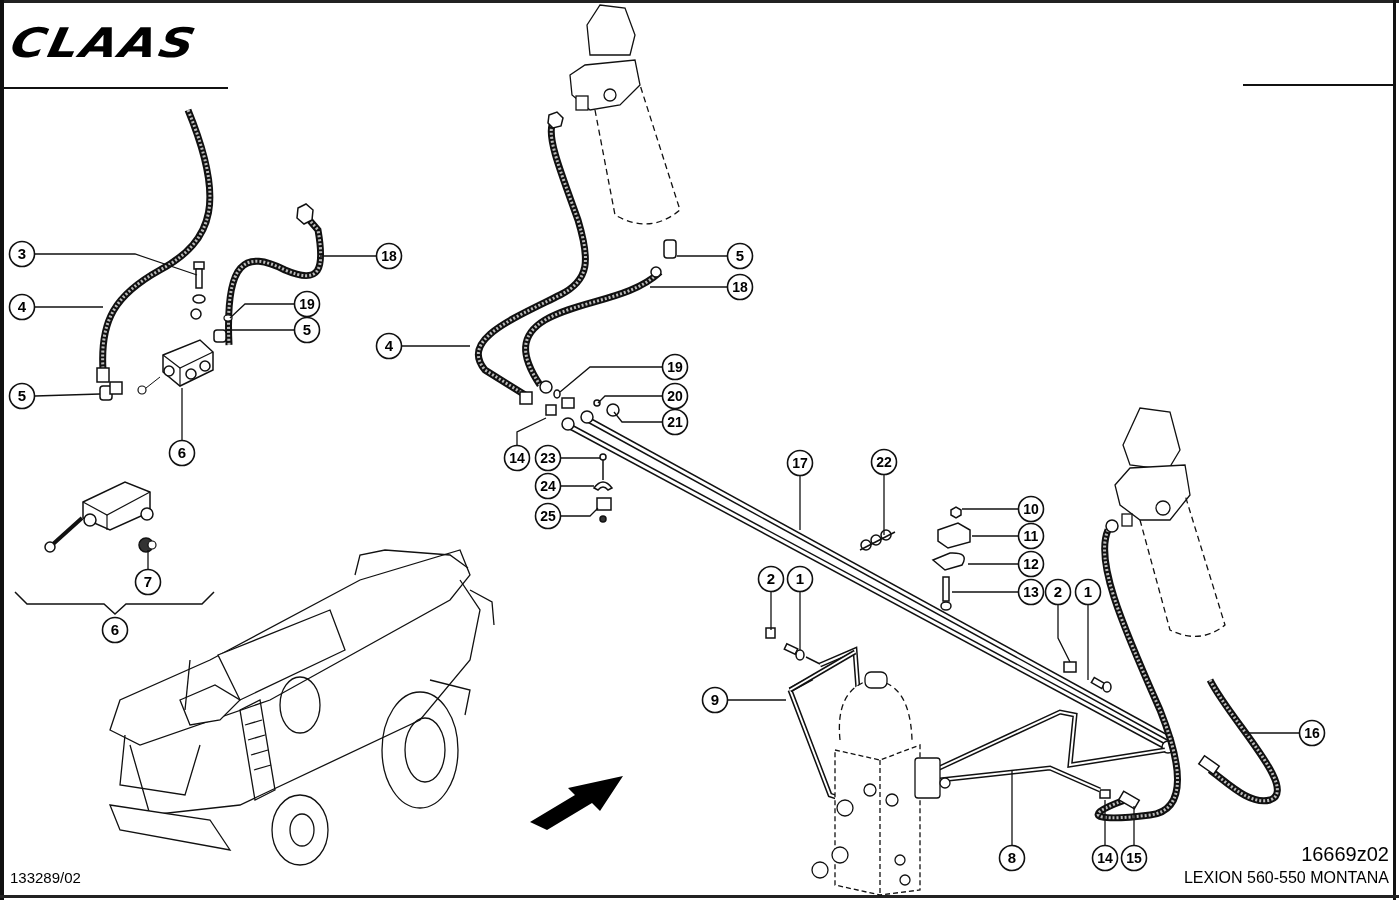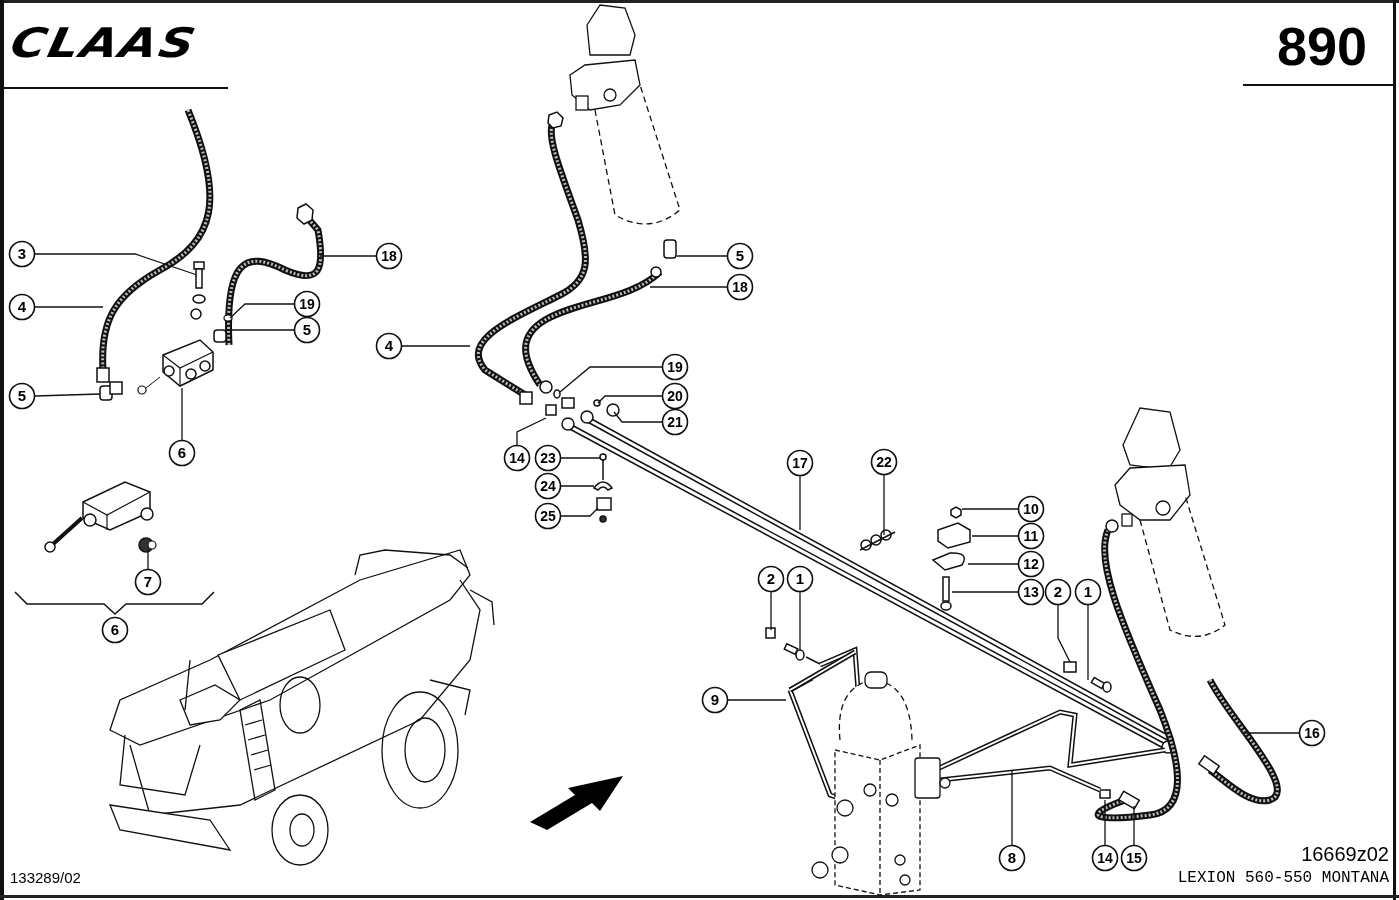--- a/index.html
+++ b/index.html
@@ -11,35 +11,34 @@
   .frame-top { position:absolute; left:0; top:0; width:1399px; height:3px; background:#222; }
   .frame-bottom { position:absolute; left:0; top:895px; width:1399px; height:3px; background:#222; }
   .brand { position:absolute; left:16px; top:22px; font-family:"DejaVu Sans", sans-serif;
            font-weight:bold; font-style:italic; font-size:48px; letter-spacing:2px;
            transform:skewX(-12deg) scaleY(0.85); transform-origin:left top; line-height:48px; }
   .brand-rule { position:absolute; left:4px; top:87px; width:224px; height:2px; background:#111; }
   .page-num { position:absolute; right:32px; top:16px; font-size:54px; font-weight:bold; line-height:60px; }
   .page-rule { position:absolute; left:1243px; top:84px; width:150px; height:2px; background:#111; }
   .foot-left { position:absolute; left:10px; top:869px; font-size:15px; }
   .foot-ref { position:absolute; right:10px; top:843px; font-size:20px; }
-  .foot-model { position:absolute; right:10px; top:869px; font-size:16px;font-family:Liberation Mono, monospace; }
+  .foot-model { position:absolute; right:10px; top:869px; font-size:16px; }
   svg text { font-family:"Liberation Sans", sans-serif; font-weight:bold; }
 </style>
 </head>
 <body>
 
 <div id="stage">
   <div class="frame-top"></div>
   <div class="frame-left"></div>
   <div class="frame-right"></div>
   <div class="frame-bottom"></div>
 
   <div class="brand">CLAAS</div>
   <div class="brand-rule"></div>
-  <div class="page-num">890</div>
   <div class="page-rule"></div>
 
   <svg width="1399" height="900" style="position:absolute;left:0;top:0">
     <defs>
       <pattern id="braid" width="4" height="4" patternUnits="userSpaceOnUse">
         <rect width="4" height="4" fill="#777"></rect>
         <path d="M0 4 L4 0" stroke="#eee" stroke-width="1"></path>
       </pattern>
     </defs>
 

